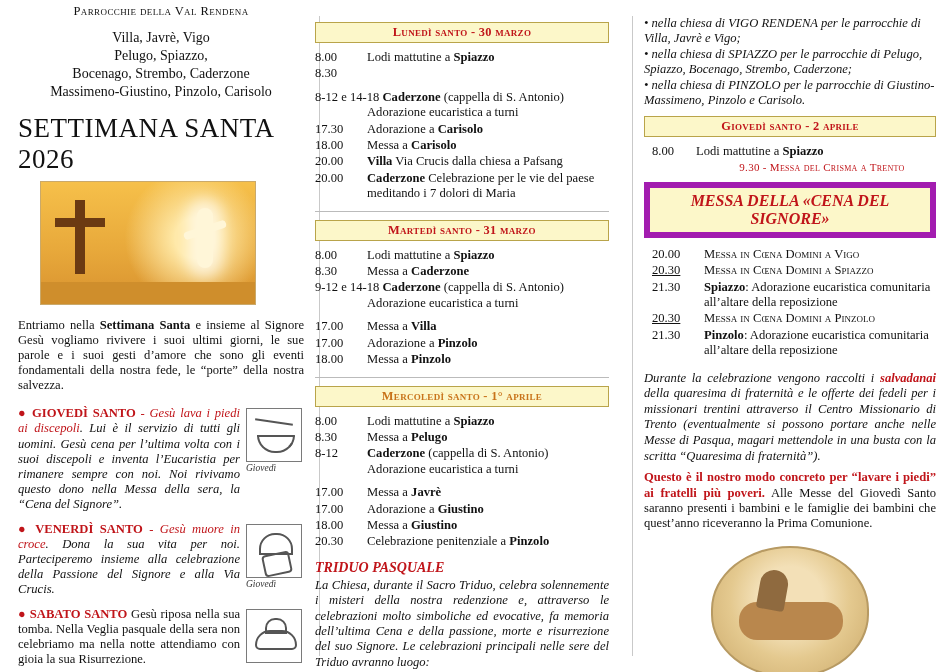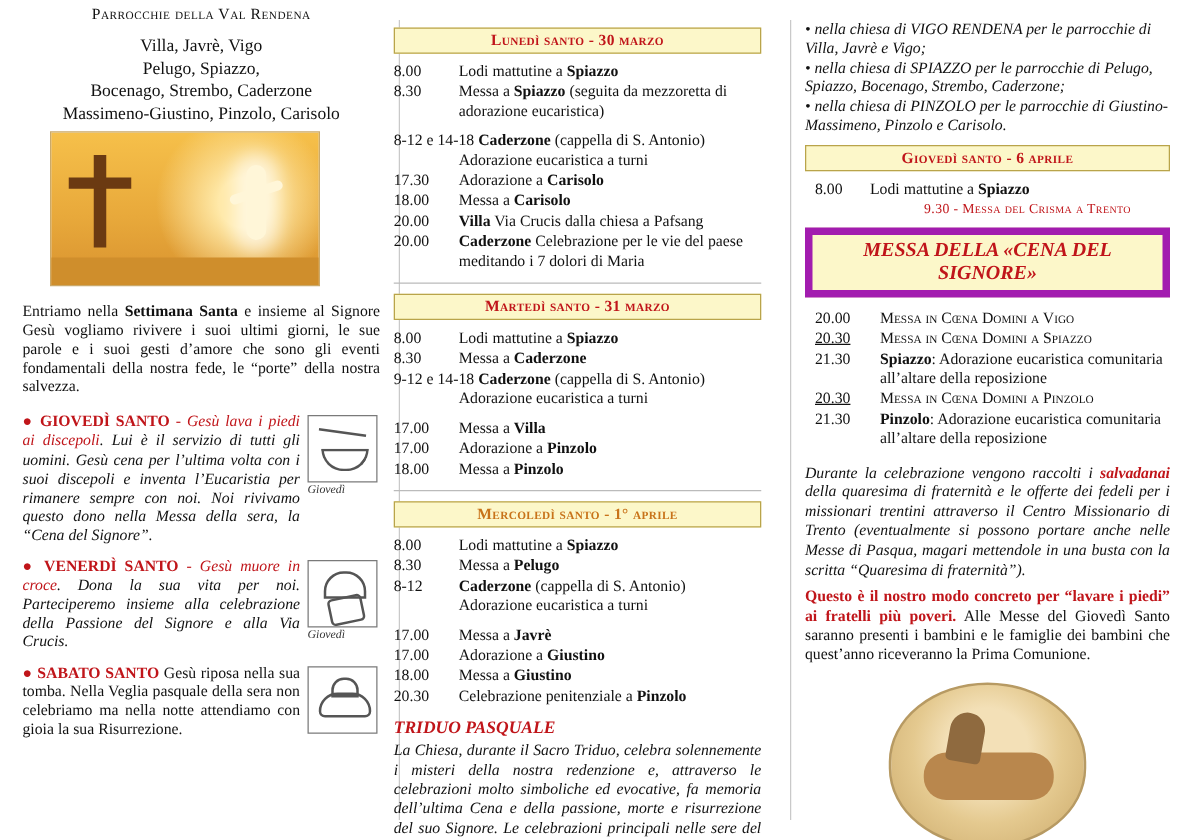--- a/index.html
+++ b/index.html
@@ -139,20 +139,21 @@
   <div class="vrule vr2"></div>
 
   <div class="col col1">
     <div class="parr">Parrocchie della Val Rendena</div>
     <div class="places">
       <div>Villa, Javrè, Vigo</div>
       <div>Pelugo, Spiazzo,</div>
       <div>Bocenago, Strembo, Caderzone</div>
       <div>Massimeno-Giustino, Pinzolo, Carisolo</div>
     </div>
+    <div class="title-ss">SETTIMANA SANTA 2026</div>
 
     <div class="pic-crucifix">
       <div class="fig-right"></div>
       <div class="ground"></div>
     </div>
 
     <p class="bodytext">
       <span>Entriamo nella </span><b>Settimana Santa</b><span> e insieme al Signore Gesù vogliamo rivivere i suoi ultimi giorni, le sue parole e i suoi gesti d’amore che sono gli eventi fondamentali della nostra fede, le “porte” della nostra salvezza.</span>
     </p>
 
@@ -193,21 +194,20 @@
   <div class="col col2">
 
     <div class="banner">Lunedì santo - 30 marzo</div>
     <div class="sched">
       <div class="row">
           <div class="t">8.00</div>
           <div class="d">Lodi mattutine a <b>Spiazzo</b></div>
         </div>
       <div class="row">
           <div class="t">8.30</div>
-          <div class="d">Messa a <b>Spiazzo</b> (seguita da mezzoretta di adorazione eucaristica)</div>
         </div>
       <div class="gap"></div>
       <div class="row">
           <div class="d"><span>8-12 e 14-18</span> <b>Caderzone</b> (cappella di S. Antonio)<br><span style="margin-left:52px;display:inline-block">Adorazione eucaristica a turni</span></div>
         </div>
       <div class="row">
           <div class="t">17.30</div>
           <div class="d">Adorazione a <b>Carisolo</b></div>
         </div>
       <div class="row">
@@ -293,21 +293,21 @@
     <div class="triduo">La Chiesa, durante il Sacro Triduo, celebra solennemente i misteri della nostra redenzione e, attraverso le celebrazioni molto simboliche ed evocative, fa memoria dell’ultima Cena e della passione, morte e risurrezione del suo Signore. Le celebrazioni principali nelle sere del Triduo avranno luogo:</div>
   </div>
 
   <div class="col col3">
     <div class="c3list">
       <div>• nella chiesa di VIGO RENDENA per le parrocchie di Villa, Javrè e Vigo;</div>
       <div>• nella chiesa di SPIAZZO per le parrocchie di Pelugo, Spiazzo, Bocenago, Strembo, Caderzone;</div>
       <div>• nella chiesa di PINZOLO per le parrocchie di Giustino-Massimeno, Pinzolo e Carisolo.</div>
     </div>
 
-    <div class="banner">Giovedì santo - 6 aprile</div>
+    <div class="banner">Giovedì santo - 2 aprile</div>
 
     <div class="sched">
       <div class="row">
           <div class="t" style="width:44px;flex:0 0 44px;margin-left:8px">8.00</div>
           <div class="d">Lodi mattutine a <b>Spiazzo</b></div>
         </div>
     </div>
     <div class="sub930">9.30 - Messa del Crisma a Trento</div>
 
     <div class="cena-title">MESSA DELLA «CENA DEL SIGNORE»</div>

